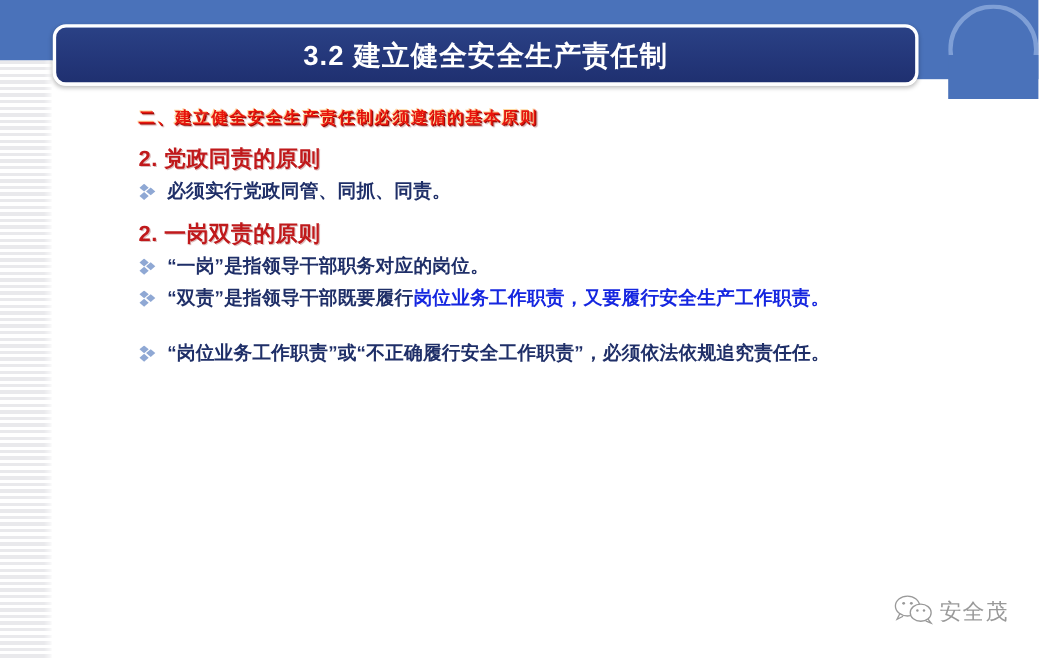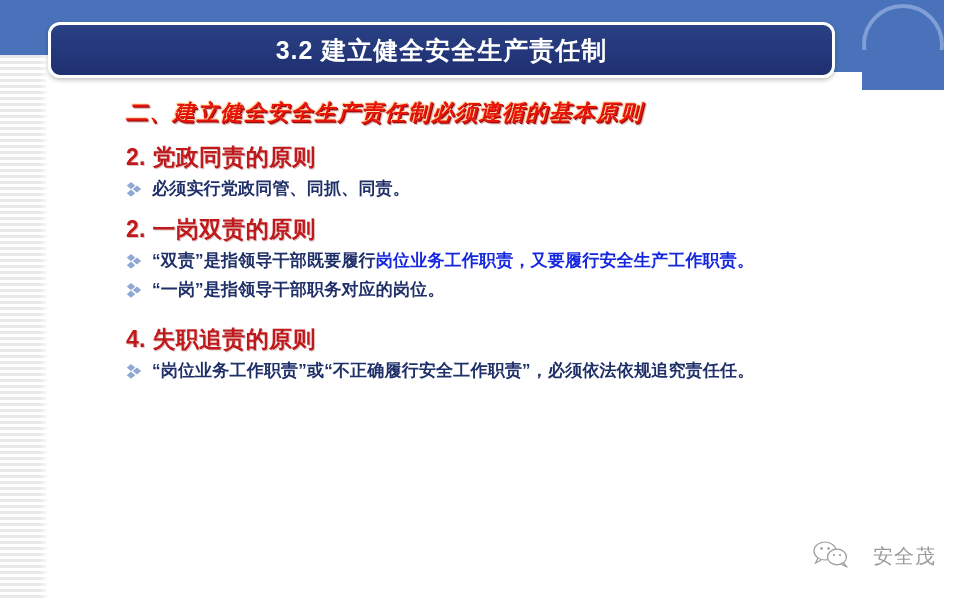--- a/index.html
+++ b/index.html
@@ -114,35 +114,34 @@
 
   
   .content {
     position: absolute;
     left: 126px;
     top: 98px;
     width: 712px;
   }
 
   .section-heading {
-    font-size: 22px;
+    font-size: 15px;
     font-weight: bold;
     color: #e8140c;
     letter-spacing: 1.5px;
     margin: 0 0 14px 0;
     text-shadow:
       -1px -1px 0 #ffd9a0,
        1px  1px 0 #9b0a05,
        2px  2px 1px rgba(120,10,5,0.35);
     white-space: nowrap;
-    font-style: italic;
   }
 
   .sub-heading {
-    font-size: 23px;
+    font-size: 20px;
     font-weight: bold;
     color: #c0191b;
     margin: 0 0 2px 0;
     letter-spacing: 0.3px;
     text-shadow: 1px 1px 0 rgba(130,20,20,0.28);
   }
 
   .bullet-row {
     display: flex;
     align-items: flex-start;
@@ -173,21 +172,21 @@
     position: absolute;
     left: 812px;
     top: 540px;
     display: flex;
     align-items: center;
     opacity: 0.62;
   }
   .watermark .wm-text {
     font-size: 20px;
     color: #5c5c5c;
-    margin-left: 23px;
+    margin-left: 4px;
     letter-spacing: 1px;
     font-weight: normal;
   }
 </style>
 </head>
 <body>
 
 <div id="slide">
 
   <div class="band-right"></div>
@@ -232,45 +231,44 @@
       <span class="bullet-mark">
         <svg width="16" height="16" viewBox="0 0 16 16">
           <g fill="#8fa8d4">
             <polygon points="5,0 9.2,3.6 5,7.2 0.8,3.6"></polygon>
             <polygon points="11,3.4 15.2,7 11,10.6 6.8,7"></polygon>
             <polygon points="5,7.6 9.2,11.2 5,14.8 0.8,11.2"></polygon>
           </g>
         </svg>
       </span>
       <span class="bullet-text">
-        <span class="t-navy">“双责”是指领导干部既要履行</span><span class="t-blue">岗位业务工作职责，又要履行安全生产工作职责。</span>
+        <span class="t-navy">“一岗”是指领导干部职务对应的岗位。</span>
       </span>
     </div>
 
     <div class="bullet-row">
       <span class="bullet-mark">
         <svg width="16" height="16" viewBox="0 0 16 16">
           <g fill="#8fa8d4">
             <polygon points="5,0 9.2,3.6 5,7.2 0.8,3.6"></polygon>
             <polygon points="11,3.4 15.2,7 11,10.6 6.8,7"></polygon>
             <polygon points="5,7.6 9.2,11.2 5,14.8 0.8,11.2"></polygon>
           </g>
         </svg>
       </span>
       <span class="bullet-text">
-        <span class="t-navy">“一岗”是指领导干部职务对应的岗位。</span>
+        <span class="t-navy">“双责”是指领导干部既要履行</span><span class="t-blue">岗位业务工作职责，又要履行安全生产工作职责。</span>
       </span>
     </div>
 
     <div class="spacer-sm"></div>
 
 
     <div class="spacer-sm"></div>
 
-    <div class="sub-heading">4. 失职追责的原则</div>
 
     <div class="bullet-row">
       <span class="bullet-mark">
         <svg width="16" height="16" viewBox="0 0 16 16">
           <g fill="#8fa8d4">
             <polygon points="5,0 9.2,3.6 5,7.2 0.8,3.6"></polygon>
             <polygon points="11,3.4 15.2,7 11,10.6 6.8,7"></polygon>
             <polygon points="5,7.6 9.2,11.2 5,14.8 0.8,11.2"></polygon>
           </g>
         </svg>

